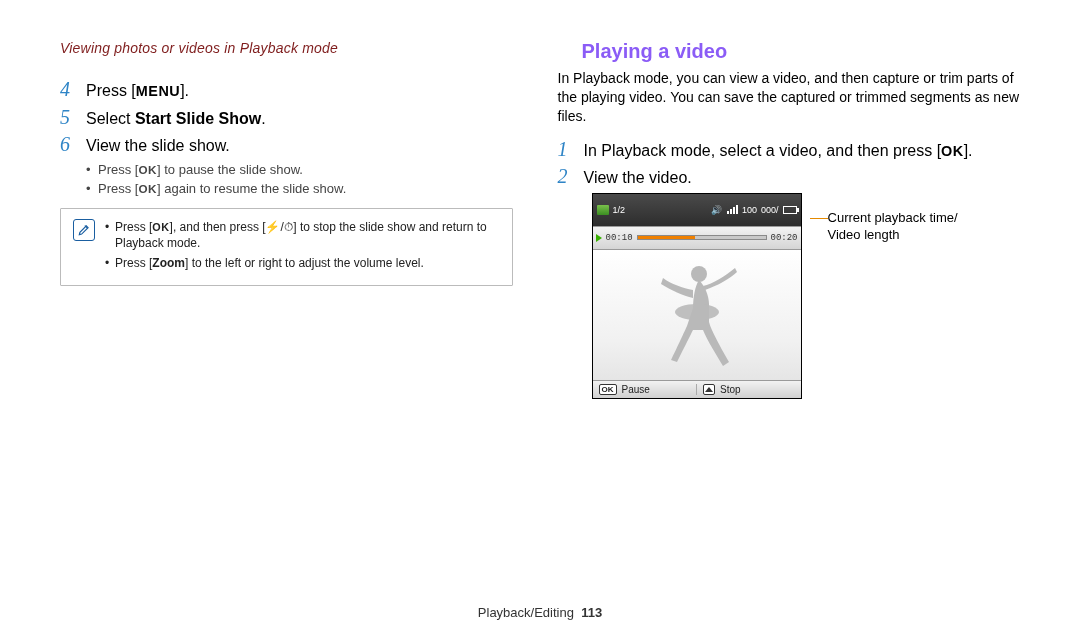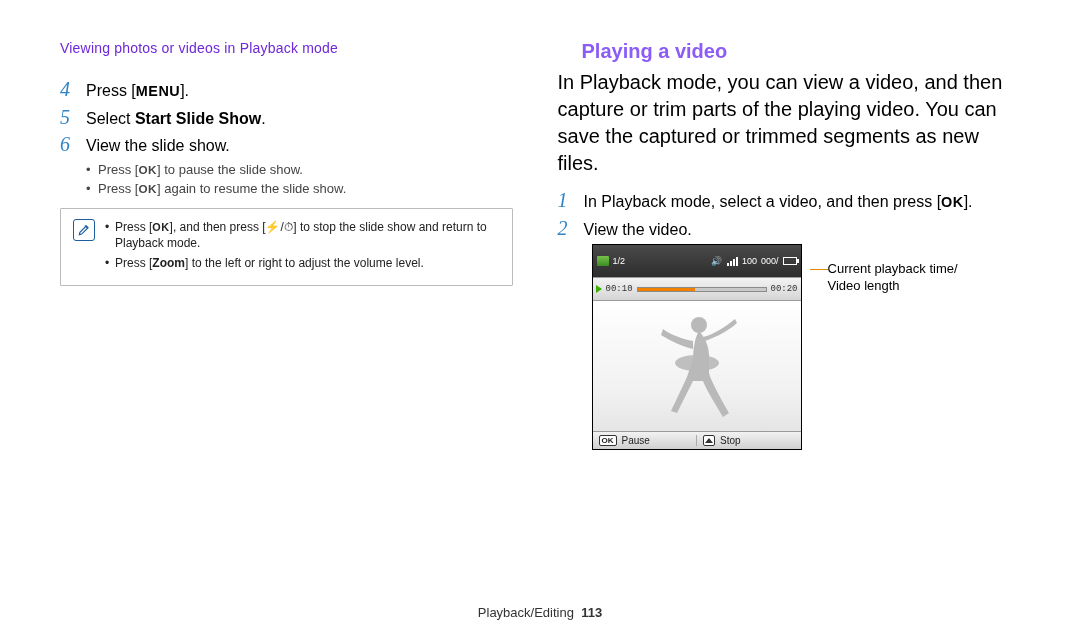--- a/index.html
+++ b/index.html
@@ -11,21 +11,22 @@
   }
   .page{
     display:flex;
     padding:40px 60px 0 60px;
     gap:45px;
   }
   .col-left{ width:455px; }
   .col-right{ width:465px; }
 
   .breadcrumb{
-    font-size:14px; color:#6d28d9;
+    font-size:14px; color:#7f1d1d;
+    font-style:italic;
     margin-bottom:22px;
     letter-spacing:0.2px;
   }
 
   
   .steps{ list-style:none; }
   .step{
     display:flex; align-items:baseline; gap:10px;
     margin:0 0 4px 0;
     font-size:16px;
@@ -86,21 +87,21 @@
   .note ul li:before{ content:"•"; position:absolute; left:0; }
 
   .heading{
     color:#8b5cf6;
     font-weight:700;
     font-size:20px;
     margin-bottom:6px;
     margin-left:24px;
   }
   .intro{
-    font-size:20px;
+    font-size:14px;
     line-height:1.35;
     margin-bottom:12px;
   }
 
   
   .screen-row{ display:flex; align-items:flex-start; gap:8px; }
   .screen{
     width:210px;
     border:1px solid #000;
     background:#fff;

